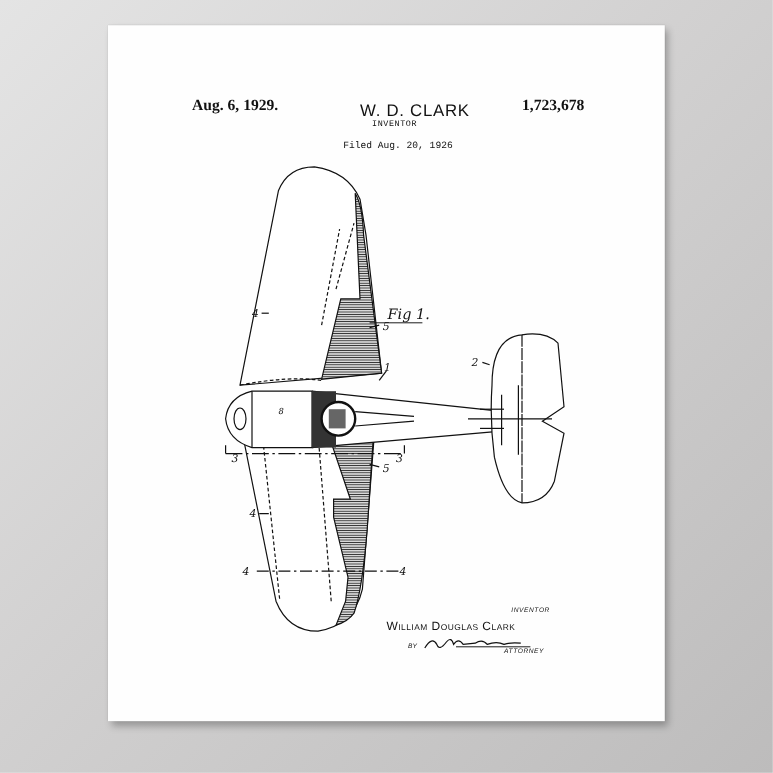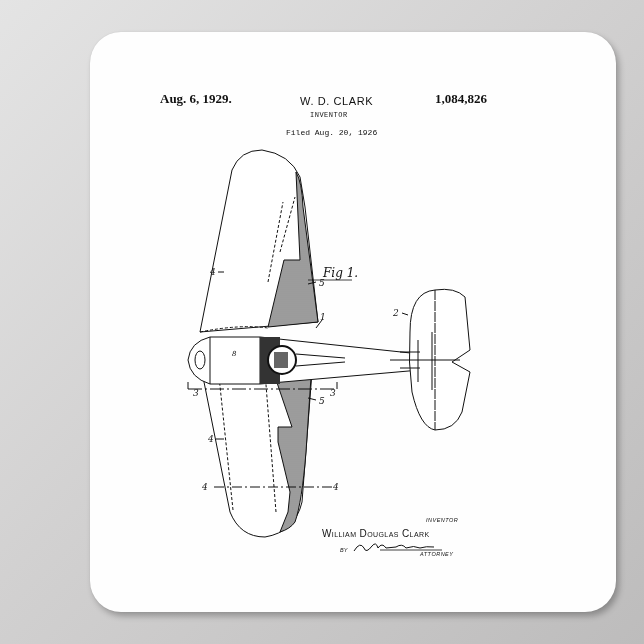--- a/index.html
+++ b/index.html
@@ -3,45 +3,44 @@
   <meta charset="utf-8">
   <style>
     html, body { margin: 0; padding: 0; }
     body {
       width: 644px; height: 644px; overflow: hidden;
       background: linear-gradient(135deg, #e4e4e4 0%, #d2d1d1 45%, #bdbcbc 100%);
       position: relative;
       font-family: "Liberation Sans", sans-serif;
     }
     .poster {
-      position: absolute; left: 90px; top: 32px; width: 526px; height: 580px;
+      position: absolute; left: 90px; top: 21px; width: 464px; height: 580px;
       background: #fefefe;
       box-shadow: 3px 4px 6px rgba(0,0,0,0.28), 0 0 1px rgba(0,0,0,0.15);
-      border-radius: 31px;
     }
     .hdr { position: absolute; color: #111; }
     .date { left: 70px; top: 59px; font-family: "Liberation Serif", serif; font-weight: bold; font-size: 13px; }
-    .inventor-hdr { left: 210px; top: 63px; font-size: 11px; letter-spacing: 0.6px; }
+    .inventor-hdr { left: 210px; top: 63px; font-size: 14px; letter-spacing: 0.6px; }
     .patno { left: 345px; top: 59px; font-family: "Liberation Serif", serif; font-weight: bold; font-size: 13px; }
     .subject { left: 220px; top: 79px; font-family: "Liberation Mono", monospace; font-size: 7px; letter-spacing: 0.5px; }
     .filed { left: 196px; top: 96px; font-family: Liberation Mono, monospace; font-size: 8px; }
     svg.drawing { position: absolute; left: 0; top: 0; }
     .sig { position: absolute; color: #111; }
     .inv-label { left: 336px; top: 485px; font-size: 5.5px; letter-spacing: 0.5px; font-style: italic; }
     .inv-name { left: 232px; top: 496px; font-size: 10px; letter-spacing: 0.4px; font-variant: small-caps; }
     .by-label { left: 250px; top: 515px; font-size: 5.5px; font-style: italic; }
     .atty-label { left: 330px; top: 519px; font-size: 5.5px; font-style: italic; letter-spacing: 0.5px; }
   </style>
 </head>
 <body>
 
 <div class="poster">
   <div class="hdr date">Aug. 6, 1929.</div>
   <div class="hdr inventor-hdr">W. D. CLARK</div>
-  <div class="hdr patno">1,084,826</div>
+  <div class="hdr patno">1,723,678</div>
   <div class="hdr subject">INVENTOR</div>
   <div class="hdr filed">Filed Aug. 20, 1926</div>
 
   <svg class="drawing" width="464" height="580" viewBox="0 0 464 580">
     <defs>
       <pattern id="hatch" width="4" height="2" patternUnits="userSpaceOnUse">
         <rect width="4" height="2" fill="#fefefe"></rect>
         <line x1="0" y1="1" x2="4" y2="1" stroke="#222" stroke-width="0.9"></line>
       </pattern>
     </defs>

